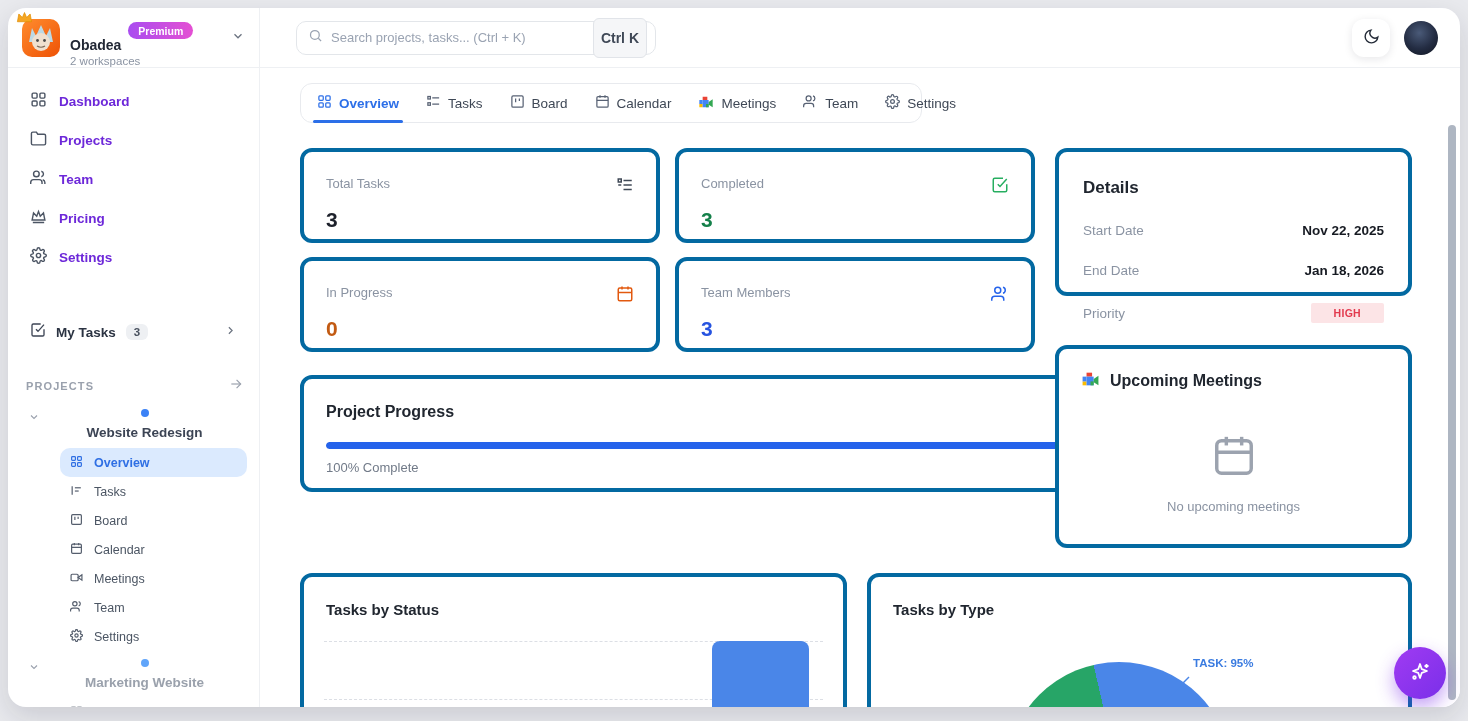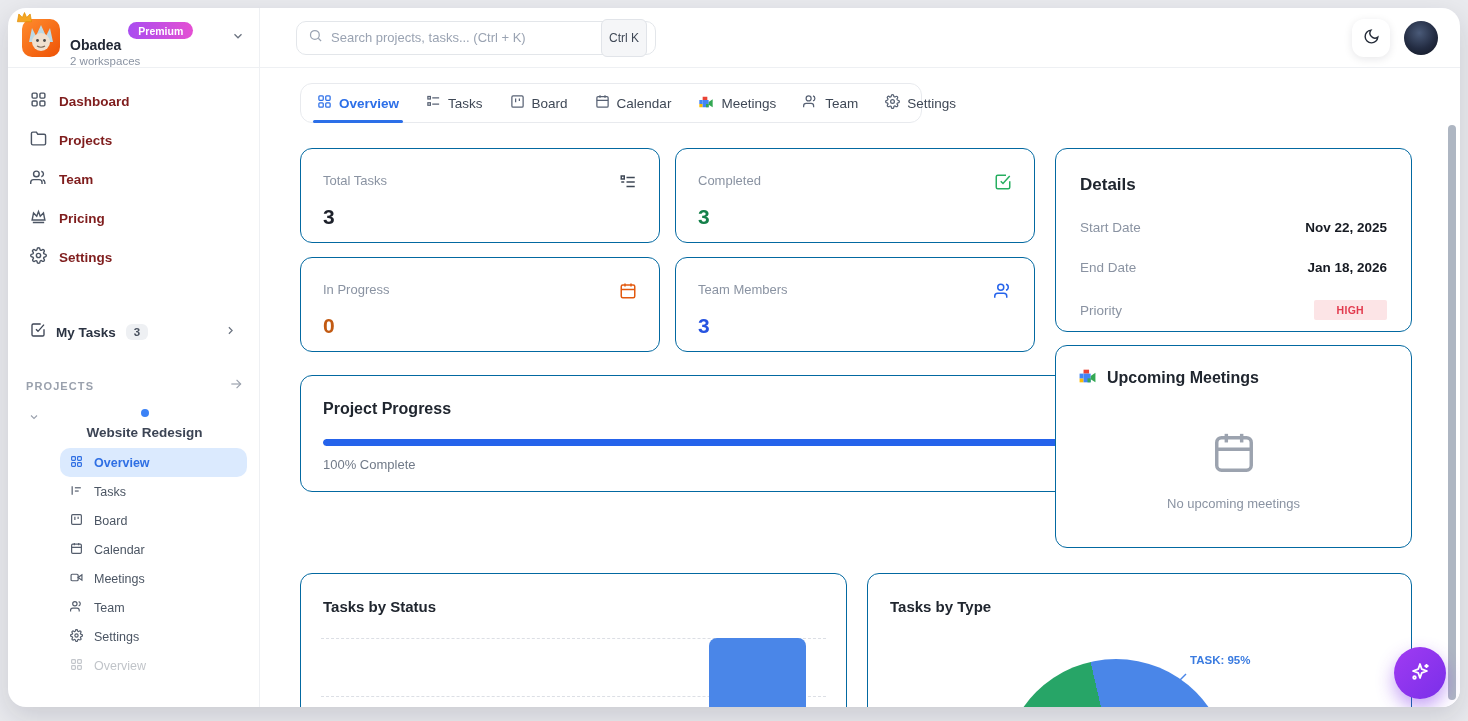--- a/index.html
+++ b/index.html
@@ -21,34 +21,34 @@
   .ws-name-row { display:flex; align-items:center; gap:7px; }
   .ws-name { font-size:14px; font-weight:bold; color:#222835;margin-top:28px; }
   .premium { font-size:10.5px; font-weight:bold; color:#fff; padding:2.5px 10px; border-radius:999px;
              background:linear-gradient(90deg,#a94df0,#e44fd3); }
   .ws-sub { font-size:11.5px; color:#8a93a2; margin-top:2px; }
   .hdr-main { border-bottom:1px solid #eef0f3; display:flex; align-items:center;
               padding:0 22px 0 36px; }
   .search { width:360px; height:34px; border:1.5px solid #e3e6ea; border-radius:10px;
             display:flex; align-items:center; gap:8px; padding:0 8px 0 11px; cursor:text; background:#fff; }
   .search .ph { flex:1; font-size:13px; color:#9aa3b2; }
-  .kbd { font-size:12px; font-weight:normal; color:#3f4856; background:#f5f6f8;
+  .kbd { font-size:14px; font-weight:bold; color:#3f4856; background:#f5f6f8;
          border:1px solid #e1e4e9; border-radius:6px; padding:11px 7px; }
   .hdr-actions { margin-left:auto; display:flex; align-items:center; gap:14px; }
   .icon-btn { width:38px; height:38px; border:none; border-radius:12px; background:#fff;
               box-shadow:0 2px 8px rgba(20,24,40,.10); display:flex; align-items:center;
               justify-content:center; cursor:pointer; color:#242b38; }
   .user-avatar { width:34px; height:34px; border-radius:50%; cursor:pointer;
                  background:radial-gradient(circle at 45% 35%, #4a5a78 0%, #232c42 55%, #10141f 100%); }
 
   
   .sidebar { border-right:1px solid #eef0f3; padding:14px 12px 0 12px; overflow:hidden; position:relative; }
   .nav-item { display:flex; align-items:center; gap:12px; padding:9px 10px; border-radius:10px;
               color:#454e5f; cursor:pointer; }
-  .nav-item .lbl { font-size:13.5px; font-weight:600; color:#7f1d1d; }
+  .nav-item .lbl { font-size:13.5px; font-weight:600; color:#6d28d9; }
   .nav-item svg { color:#4c5564; }
   .mytasks { display:flex; align-items:center; gap:10px; padding:9px 10px; margin-top:36px;
              border-radius:10px; cursor:pointer; }
   .mytasks .lbl { font-size:13.5px; font-weight:bold; color:#2b3342; }
   .badge { font-size:11.5px; font-weight:600; color:#49515f; background:#eef0f3;
            border-radius:6px; padding:2px 8px; }
   .mytasks .chev { margin-left:auto; color:#6b7380; }
   .proj-head { display:flex; align-items:center; justify-content:space-between;
                margin:26px 4px 6px 6px; }
   .proj-head .cap { font-size:11px; font-weight:bold; letter-spacing:1.1px; color:#9aa1ad; }
@@ -60,21 +60,21 @@
   .proj-group.dim .name { color:#9aa1ac; }
   .sub-item { display:flex; align-items:center; gap:11px; height:29px; margin-left:40px;
               padding:0 10px; border-radius:10px; color:#555e6d; cursor:pointer; }
   .sub-item .lbl { font-size:12.5px; color:#4b5563; }
   .sub-item.active { background:#dbeafe; color:#2f6fe4; }
   .sub-item.active .lbl { color:#2f6fe4; font-weight:600; }
   .sub-item.faded { opacity:.35; }
 
   
   .main { position:relative; overflow:hidden; background:#fff; }
-  .card { position:absolute; background:#fff; border:1px solid #0369a1; border-radius:12px; }
+  .card { position:absolute; background:#fff; border:4px solid #0369a1; border-radius:12px; }
 
   .tabbar { position:absolute; left:40px; top:15px; width:622px; height:40px; border:1px solid #e8eaee;
             border-radius:12px; display:flex; align-items:center; padding:0 16px; gap:27px; }
   .tab { position:relative; display:flex; align-items:center; gap:7px; height:100%;
          font-size:13.5px; color:#3f4856; cursor:pointer; }
   .tab svg { color:#586274; }
   .tab.active { color:#2c6fe8; font-weight:600; }
   .tab.active svg { color:#2c6fe8; }
   .tab-underline { position:absolute; left:-4px; right:-4px; bottom:-1px; height:3px;
                    background:#2c6fe8; border-radius:3px; }
@@ -296,20 +296,27 @@
         <span class="lbl">Team</span>
       </div>
       <div class="sub-item">
         <span><svg width="13" height="13" viewBox="0 0 24 24" fill="none" stroke="currentColor" stroke-width="2.2">
               <circle cx="12" cy="12" r="3"></circle>
               <path d="M19.4 15a1.65 1.65 0 0 0 .33 1.82l.06.06a2 2 0 1 1-2.83 2.83l-.06-.06a1.65 1.65 0 0 0-1.82-.33 1.65 1.65 0 0 0-1 1.51V21a2 2 0 0 1-4 0v-.09A1.65 1.65 0 0 0 9 19.4a1.65 1.65 0 0 0-1.82.33l-.06.06a2 2 0 1 1-2.83-2.83l.06-.06a1.65 1.65 0 0 0 .33-1.82 1.65 1.65 0 0 0-1.51-1H3a2 2 0 0 1 0-4h.09A1.65 1.65 0 0 0 4.6 9a1.65 1.65 0 0 0-.33-1.82l-.06-.06a2 2 0 1 1 2.83-2.83l.06.06a1.65 1.65 0 0 0 1.82.33H9a1.65 1.65 0 0 0 1-1.51V3a2 2 0 0 1 4 0v.09a1.65 1.65 0 0 0 1 1.51 1.65 1.65 0 0 0 1.82-.33l.06-.06a2 2 0 1 1 2.83 2.83l-.06.06a1.65 1.65 0 0 0-.33 1.82V9a1.65 1.65 0 0 0 1.51 1H21a2 2 0 0 1 0 4h-.09a1.65 1.65 0 0 0-1.51 1z"></path>
             </svg></span>
         <span class="lbl">Settings</span>
       </div>
 
+      <div class="proj-group dim">
+        <span class="chev"><svg width="12" height="12" viewBox="0 0 24 24" fill="none" stroke="currentColor" stroke-width="2.2">
+              <polyline points="6 9 12 15 18 9"></polyline>
+            </svg></span>
+        <span class="dot" style="background:#60a5fa;"></span>
+        <span class="name">Marketing Website</span>
+      </div>
       <div class="sub-item faded">
         <span><svg width="13" height="13" viewBox="0 0 24 24" fill="none" stroke="currentColor" stroke-width="2.2">
               <rect x="3" y="3" width="7" height="7" rx="1.5"></rect>
               <rect x="14" y="3" width="7" height="7" rx="1.5"></rect>
               <rect x="14" y="14" width="7" height="7" rx="1.5"></rect>
               <rect x="3" y="14" width="7" height="7" rx="1.5"></rect>
             </svg></span>
         <span class="lbl">Overview</span>
       </div>
     </aside>
@@ -421,21 +428,21 @@
           <span class="lbl">Team Members</span>
           <span style="color:#2563eb;"><svg width="18" height="18" viewBox="0 0 24 24" fill="none" stroke="currentColor" stroke-width="2">
                 <circle cx="9" cy="7" r="4"></circle>
                 <path d="M17 21v-2a4 4 0 0 0-4-4H5a4 4 0 0 0-4 4v2"></path>
                 <path d="M16 3.13a4 4 0 0 1 0 7.75"></path>
               </svg></span>
         </div>
         <div class="num" style="color:#2653e0;">3</div>
       </div>
 
-      <div class="card details-card" style="left:795px; top:80px; width:357px; height:184px;">
+      <div class="card details-card" style="left:795px; top:80px; width:357px; height:148px;">
         <div class="details-title">Details</div>
         <div class="d-row">
           <span class="lbl">Start Date</span>
           <span class="val">Nov 22, 2025</span>
         </div>
         <div class="d-row">
           <span class="lbl">End Date</span>
           <span class="val">Jan 18, 2026</span>
         </div>
         <div class="d-row">

